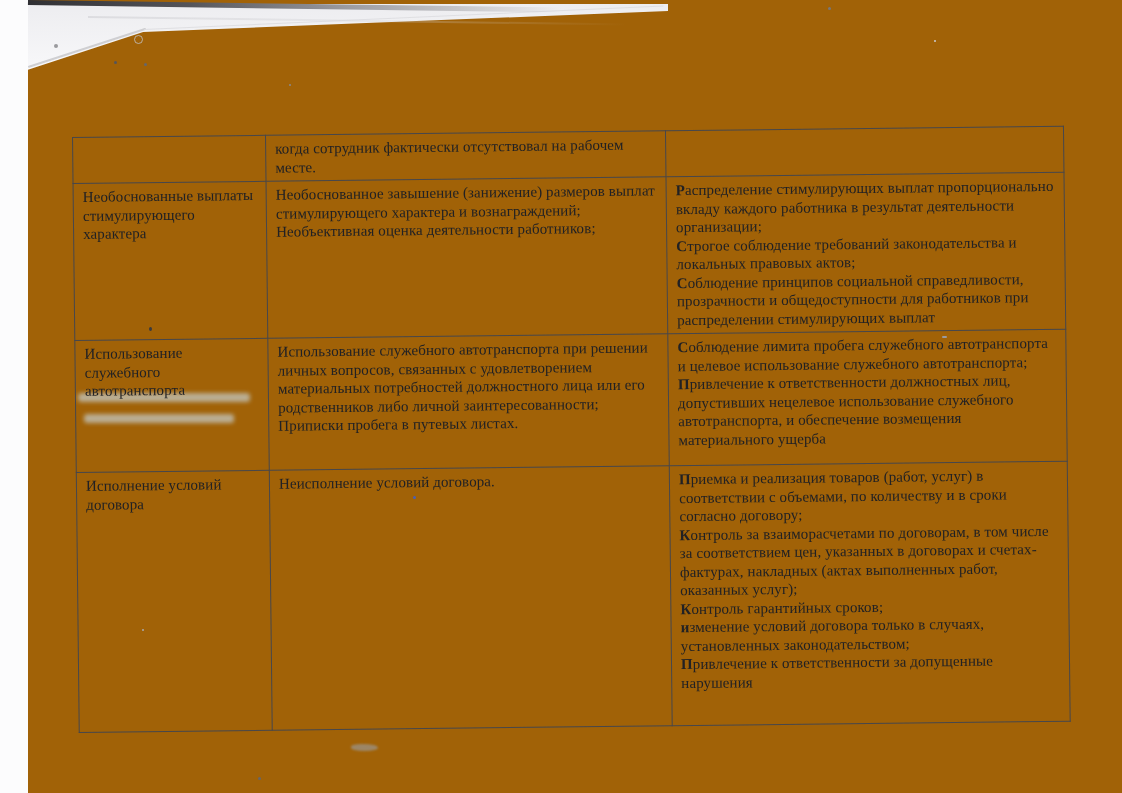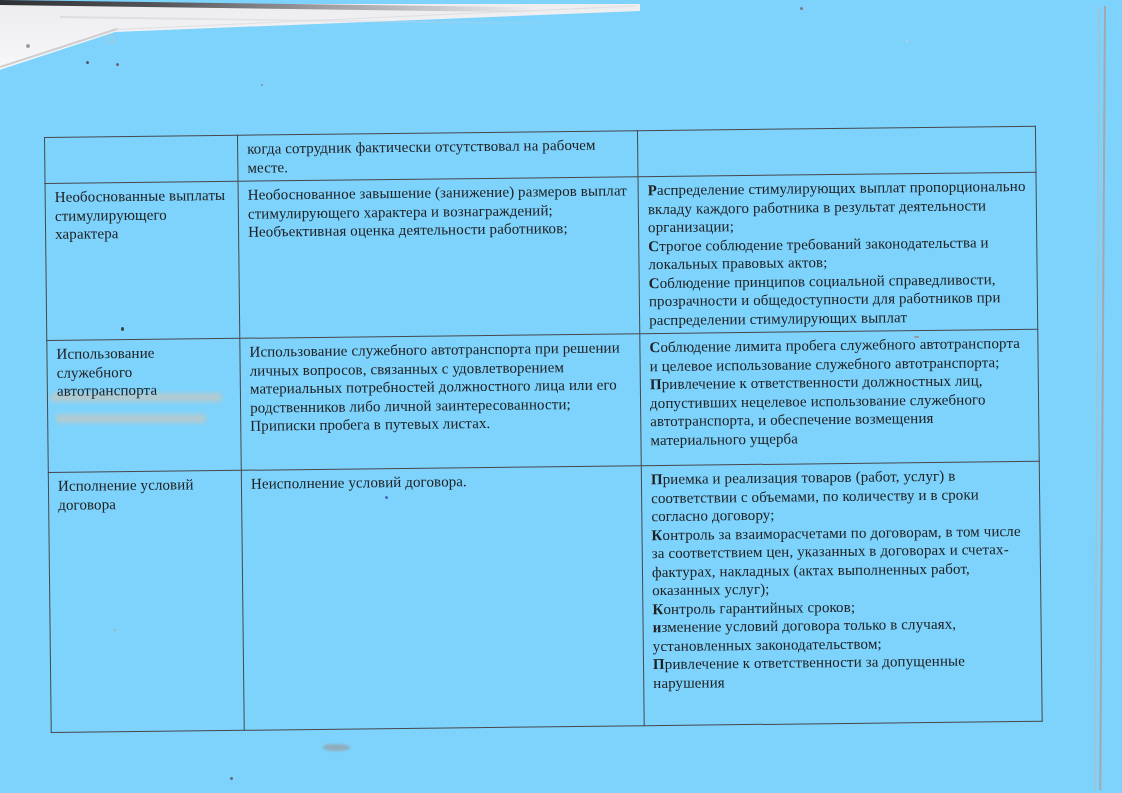--- a/index.html
+++ b/index.html
@@ -2,21 +2,21 @@
 <html><head>
 <meta charset="utf-8">
 <style>
   html,body{margin:0;padding:0;}
   body{
     width:1122px;height:793px;overflow:hidden;position:relative;
     background:#fcfcfd;
     font-family:"Liberation Serif","DejaVu Serif",serif;
   }
   .page{
-    position:absolute;inset:0;background:#7dd3fc;
+    position:absolute;inset:0;background:#a16207;margin-left:28px;
   }
   
   .top-streak{
     position:absolute;left:0;top:0;width:580px;height:5px;
     background:linear-gradient(90deg,#2f2f33 0%,#55555a 28%,#9b9ba0 55%,rgba(205,205,210,0) 92%);
     transform:rotate(0.8deg);transform-origin:left top;
   }
   .top-streak2{
     position:absolute;left:60px;top:16px;width:540px;height:2px;
     background:linear-gradient(90deg,#d4d4d8,rgba(220,220,224,0));

